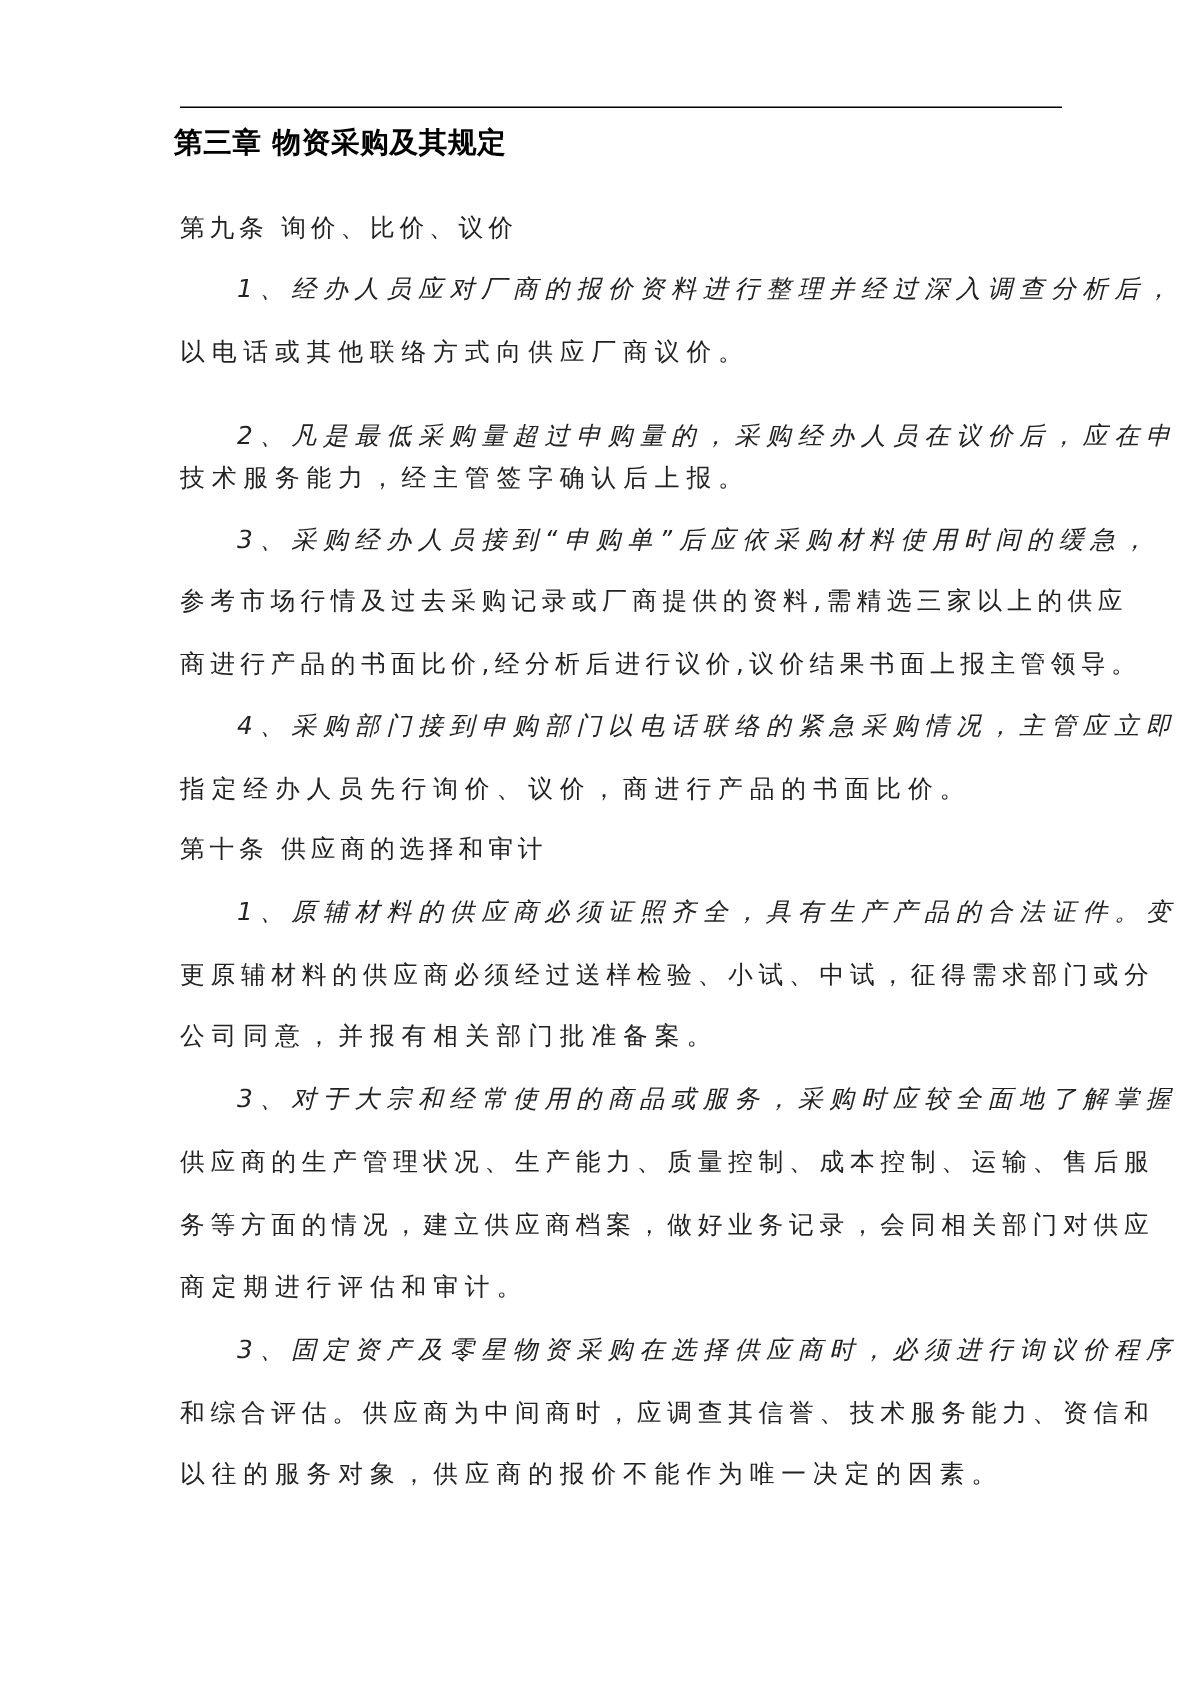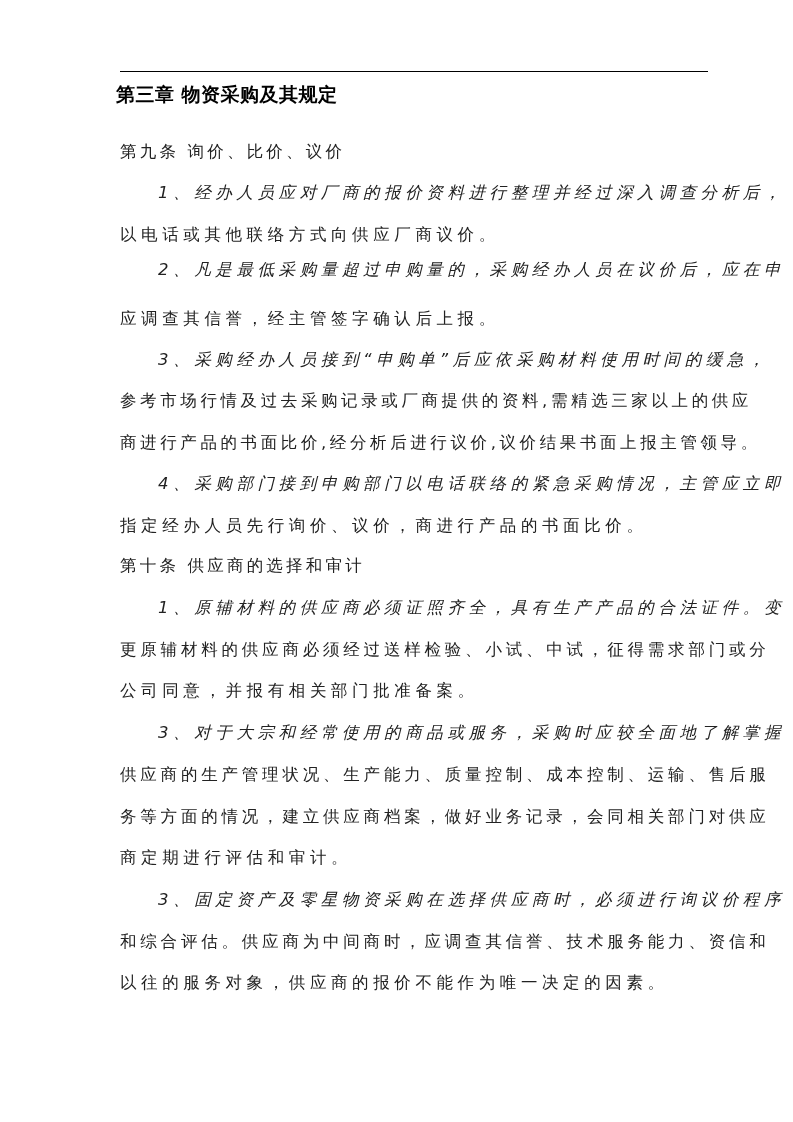--- a/index.html
+++ b/index.html
@@ -20,22 +20,22 @@
 <div>
   <div class="rule"></div>
 
   <div class="heading">第三章  物资采购及其规定</div>
 
   <div class="line article" style="top:141px">第九条  询价、比价、议价</div>
 
   <div class="line indent" style="top:182px">1、经办人员应对厂商的报价资料进行整理并经过深入调查分析后，</div>
   <div class="line" style="top:224px">以电话或其他联络方式向供应厂商议价。</div>
 
-  <div class="line indent" style="top:259px">2、凡是最低采购量超过申购量的，采购经办人员在议价后，应在申</div>
-  <div class="line" style="top:308px">应调查其信誉，经主管签字确认后上报。</div>
+  <div class="line indent" style="top:280px">2、凡是最低采购量超过申购量的，采购经办人员在议价后，应在申</div>
+  <div class="line" style="top:308px">技术服务能力，经主管签字确认后上报。</div>
 
   <div class="line indent" style="top:349px">3、采购经办人员接到“申购单”后应依采购材料使用时间的缓急，</div>
   <div class="line" style="top:390px; letter-spacing:3.6px">参考市场行情及过去采购记录或厂商提供的资料,需精选三家以上的供应</div>
   <div class="line" style="top:432px; letter-spacing:3.6px">商进行产品的书面比价,经分析后进行议价,议价结果书面上报主管领导。</div>
 
   <div class="line indent" style="top:473px">4、采购部门接到申购部门以电话联络的紧急采购情况，主管应立即</div>
   <div class="line" style="top:515px">指定经办人员先行询价、议价，商进行产品的书面比价。</div>
 
   <div class="line article" style="top:555px">第十条 供应商的选择和审计</div>
 

